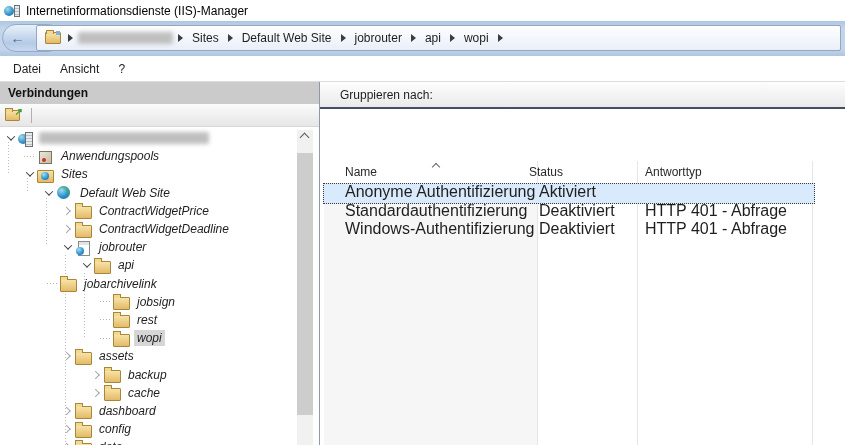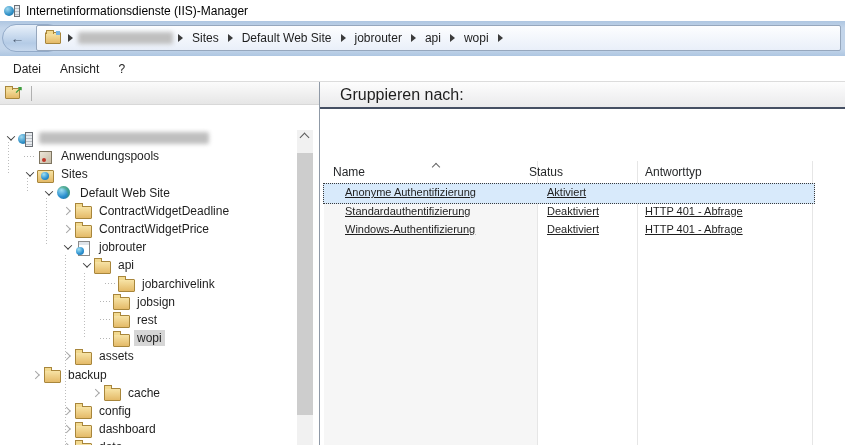--- a/index.html
+++ b/index.html
@@ -54,21 +54,21 @@
   .connect-icon { width:17px; height:13px; position:relative; }
   .connect-icon .fold { position:absolute; left:0; top:1px; width:15px; height:11px;
        background:linear-gradient(#f7e3a5,#e4ba68); border:1px solid #a8863b; border-radius:1px; }
   .connect-icon .fold::before { content:""; position:absolute; top:-3px; left:-1px; width:6px; height:3px;
        background:#f2d98f; border:1px solid #a8863b; border-bottom:none; }
   .connect-icon .arr { position:absolute; right:-1px; top:-3px; font-size:10px; font-weight:bold; color:#3f9e3f; }
   .tb-sep { width:1px; height:15px; background:#b0b0b0; margin-left:9px; }
 
   .tree { position:absolute; top:46px; left:0; right:0; bottom:0; background:#fff; overflow:hidden; }
   .tree-rows { position:absolute; top:1px; left:0; right:22px; }
-  .trow { height:18.2px; display:flex; align-items:center; white-space:nowrap; }
+  .trow { height:18.2px; display:flex; align-items:center; white-space:nowrap;font-style:italic; }
   .chev { width:14px; flex:none; display:flex; align-items:center; justify-content:center; }
   .chev i { width:6px; height:6px; display:block; }
   .chev.open i  { border-right:1.6px solid #3c3c3c; border-bottom:1.6px solid #3c3c3c; transform:rotate(45deg) translate(-1px,-1px); }
   .chev.closed i{ border-right:1.6px solid #a6a6a6; border-bottom:1.6px solid #a6a6a6; transform:rotate(-45deg) translate(-1px,-1px); }
   .chev.stub i { width:12px; height:1px; border:none;
        background:repeating-linear-gradient(90deg,#b5b5b5 0 1px,transparent 1px 3px); transform:none; }
   .ic { width:17px; height:15px; position:relative; flex:none; margin-right:4px; }
   .ic-folder::after { content:""; position:absolute; left:0; top:3px; width:15px; height:11px;
        background:linear-gradient(#f7e3a5,#e4ba68); border:1px solid #a8863b; border-radius:1px; }
   .ic-folder::before { content:""; position:absolute; top:0; left:0; width:6px; height:3px;
@@ -106,40 +106,40 @@
   .main-header { position:relative; height:50px; }
   .big-folder { position:absolute; left:16px; top:11px; width:36px; height:27px;
        background:linear-gradient(180deg,#f5e2a4,#e2b766); border:1px solid #a8863b; border-radius:2px; }
   .big-folder::before { content:""; position:absolute; top:-5px; left:-1px; width:14px; height:4px;
        background:#f2d98f; border:1px solid #a8863b; border-bottom:none; border-radius:2px 2px 0 0; }
   .big-folder::after { content:""; position:absolute; top:-3px; right:1px; width:5px; height:5px; background:#7ab3e0; }
   .main-title { position:absolute; left:68px; top:12px; font-size:19px; color:#3a3a3a; }
 
   .main-toolbar { position:relative; height:27px; background:linear-gradient(180deg,#fdfdfd,#eaeaec);
        border-bottom:2px solid #454f63; display:flex; align-items:center; }
-  .gb-label { font-size:16px; margin-left:20px; color:#1e1e1e; }
+  .gb-label { font-size:12px; margin-left:20px; color:#1e1e1e; }
   .gb-select { font-size:12px; margin-left:10px; display:flex; align-items:center; color:#1e1e1e; }
   .gb-caret { width:0; height:0; border-top:4px solid #3b3b3b; border-left:4px solid transparent;
        border-right:4px solid transparent; margin-left:14px; }
 
   .list { position:absolute; top:79px; left:0; right:0; bottom:0; background:#fff; }
   .sort-tint { position:absolute; left:4px; width:213px; top:22px; bottom:0; background:#f6f6f6; }
   .gridline { position:absolute; top:0; bottom:0; width:1px; background:#e6e6e6; }
   .g1 { left:217px; } .g2 { left:317px; } .g3 { left:492px; }
   .list-header { position:relative; height:22px; }
   .hcell { position:absolute; top:0; line-height:22px; font-size:12px; color:#26282a; }
-  .h0 { left:13px; } .h1 { left:209px; } .h2 { left:325px; }
+  .h0 { left:25px; } .h1 { left:209px; } .h2 { left:325px; }
   .sort-caret { position:absolute; left:113px; top:3px; width:6px; height:6px;
        border-left:1.4px solid #666; border-top:1.4px solid #666; transform:rotate(45deg); }
   .lrows { position:relative; }
   .lrow { position:relative; height:18.5px; }
   .lrow.selected::before { content:""; position:absolute; left:3px; top:0; width:490px; height:19px;
        background:#d8eafb; border:1px dotted #3a3a3a; }
-  .cell { position:absolute; top:0; line-height:18.5px; font-size:11px; color:#1e1e1e; white-space:nowrap;text-decoration:underline; }
-  .c0 { left:25px; } .c1 { left:227px; } .c2 { left:325px; }
+  .cell { position:absolute; top:0; line-height:18.5px; font-size:16px; color:#1e1e1e; white-space:nowrap; }
+  .c0 { left:25px; } .c1 { left:219px; } .c2 { left:325px; }
 </style>
 </head>
 <body>
 
 <div class="window">
 
   <div class="titlebar">
     <span class="app-icon">
         <span class="sphere"></span>
         <span class="tower"></span>
@@ -174,20 +174,21 @@
 
   <div class="menubar" id="menubar">
       <span class="menu-item">Datei</span>
       <span class="menu-item">Ansicht</span>
       <span class="menu-item">?</span>
     </div>
 
   <div class="bodyarea">
 
     <div class="sidebar">
+      <div class="sidebar-header">Verbindungen</div>
       <div class="sidebar-toolbar">
         <span class="connect-icon">
           <span class="fold"></span>
             <span class="arr">↗</span>
         </span>
         <span class="tb-sep"></span>
       </div>
       <div class="tree">
         <div class="guide" style="left:8px;  top:14px;  height:31px;"></div>
         <div class="guide" style="left:27px; top:50px;  height:14px;"></div>
@@ -221,44 +222,44 @@
                 <i></i>
               </span>
               <span class="ic ic-globe"></span>
               <span class="tlabel">Default Web Site</span>
             </div>
             <div class="trow" style="padding-left: 61px;">
               <span class="chev closed">
                 <i></i>
               </span>
               <span class="ic ic-folder"></span>
+              <span class="tlabel">ContractWidgetPrice</span>
+            </div>
+            <div class="trow" style="padding-left: 61px;">
+              <span class="chev closed">
+                <i></i>
+              </span>
+              <span class="ic ic-folder"></span>
               <span class="tlabel">ContractWidgetDeadline</span>
-            </div>
-            <div class="trow" style="padding-left: 61px;">
-              <span class="chev closed">
-                <i></i>
-              </span>
-              <span class="ic ic-folder"></span>
-              <span class="tlabel">ContractWidgetPrice</span>
             </div>
             <div class="trow" style="padding-left: 61px;">
               <span class="chev open">
                 <i></i>
               </span>
               <span class="ic ic-app"></span>
               <span class="tlabel">jobrouter</span>
             </div>
             <div class="trow" style="padding-left: 80px;">
               <span class="chev open">
                 <i></i>
               </span>
               <span class="ic ic-folder"></span>
               <span class="tlabel">api</span>
             </div>
-            <div class="trow" style="padding-left: 104px;">
+            <div class="trow" style="padding-left: 46px;">
               <span class="chev stub">
                 <i></i>
               </span>
               <span class="ic ic-folder"></span>
               <span class="tlabel">jobarchivelink</span>
             </div>
             <div class="trow" style="padding-left: 99px;">
               <span class="chev stub">
                 <i></i>
               </span>
@@ -279,47 +280,47 @@
               <span class="ic ic-folder"></span>
               <span class="tlabel sel">wopi</span>
             </div>
             <div class="trow" style="padding-left: 61px;">
               <span class="chev closed">
                 <i></i>
               </span>
               <span class="ic ic-folder"></span>
               <span class="tlabel">assets</span>
             </div>
-            <div class="trow" style="padding-left: 30px; text-align: center;">
+            <div class="trow" style="padding-left: 90px; text-align: center;">
               <span class="chev closed">
                 <i></i>
               </span>
               <span class="ic ic-folder"></span>
               <span class="tlabel">backup</span>
             </div>
             <div class="trow" style="padding-left: 90px;">
               <span class="chev closed">
                 <i></i>
               </span>
               <span class="ic ic-folder"></span>
               <span class="tlabel">cache</span>
             </div>
             <div class="trow" style="padding-left: 61px;">
               <span class="chev closed">
                 <i></i>
               </span>
               <span class="ic ic-folder"></span>
+              <span class="tlabel">dashboard</span>
+            </div>
+            <div class="trow" style="padding-left: 61px;">
+              <span class="chev closed">
+                <i></i>
+              </span>
+              <span class="ic ic-folder"></span>
               <span class="tlabel">config</span>
-            </div>
-            <div class="trow" style="padding-left: 61px;">
-              <span class="chev closed">
-                <i></i>
-              </span>
-              <span class="ic ic-folder"></span>
-              <span class="tlabel">dashboard</span>
             </div>
             <div class="trow" style="padding-left: 61px;">
               <span class="chev closed">
                 <i></i>
               </span>
               <span class="ic ic-folder"></span>
               <span class="tlabel">data</span>
             </div>
           </div>
         <div class="vscroll">

